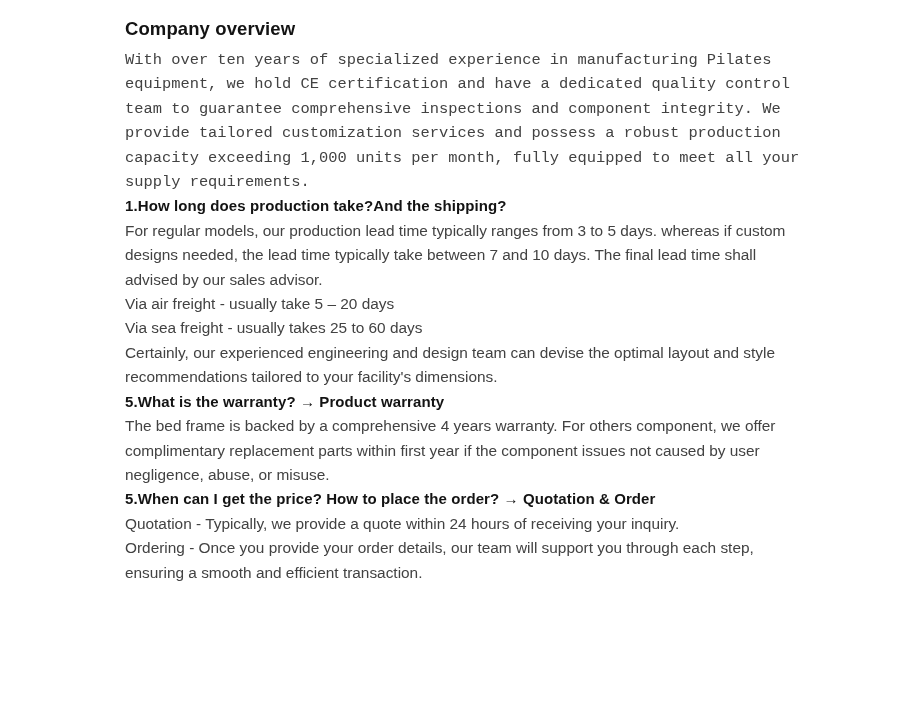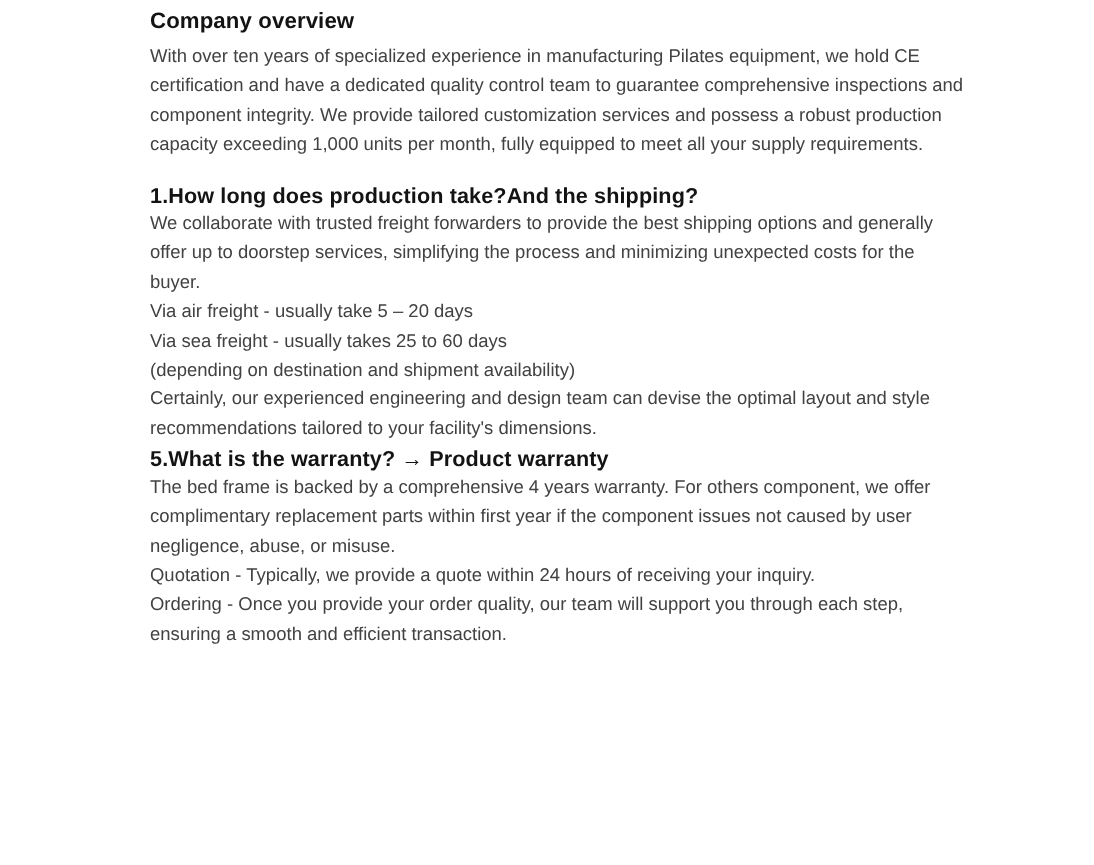--- a/index.html
+++ b/index.html
@@ -9,77 +9,77 @@
   body {
     width: 912px;
     height: 721px;
     background: #ffffff;
     font-family: "Liberation Sans", sans-serif;
     overflow: hidden;
   }
   .doc {
     box-sizing: border-box;
     width: 912px;
-    padding: 4px 106px 0 125px;
+    padding: 16px 106px 0 125px;
   }
   .page-title {
     font-size: 18.5px;
     font-weight: 700;
     color: #131313;
     line-height: 26px;
     margin: 0 0 6px 0;
     letter-spacing: 0.1px;
   }
   .para {
     font-size: 15.4px;
     line-height: 24.4px;
     color: #424242;
     margin: 0;
     max-width: 678px;
   }
   .intro {
-    margin-bottom: 17px;
+    font-family: Liberation Mono, monospace;
   }
   .question {
-    font-size: 18px;
+    font-size: 15px;
     line-height: 24.4px;
     font-weight: 700;
     color: #131313;
     margin: 0;
     max-width: 678px;
     letter-spacing: 0.1px;
   }
 </style>
 </head>
 <body>
 
 <main class="doc">
 
   <h2 class="page-title">Company overview</h2>
 
   <p class="para intro">With over ten years of specialized experience in manufacturing Pilates equipment, we hold CE certification and have a dedicated quality control team to guarantee comprehensive inspections and component integrity. We provide tailored customization services and possess a robust production capacity exceeding 1,000 units per month, fully equipped to meet all your supply requirements.</p>
 
   <section>
     <h3 class="question">1.How long does production take?And the shipping?</h3>
+    <p class="para">For regular models, our production lead time typically ranges from 3 to 5 days. whereas if custom designs needed, the lead time typically take between 7 and 10 days. The final lead time shall advised by our sales advisor.</p>
   </section>
 
   <section>
-    <p class="para">We collaborate with trusted freight forwarders to provide the best shipping options and generally offer up to doorstep services, simplifying the process and minimizing unexpected costs for the buyer.</p>
     <p class="para">Via air freight - usually take 5 – 20 days</p>
     <p class="para">Via sea freight - usually takes 25 to 60 days</p>
-    <p class="para">(depending on destination and shipment availability)</p>
   </section>
 
   <section>
     <p class="para">Certainly, our experienced engineering and design team can devise the optimal layout and style recommendations tailored to your facility's dimensions.</p>
   </section>
 
   <section>
     <h3 class="question">5.What is the warranty? → Product warranty</h3>
     <p class="para">The bed frame is backed by a comprehensive 4 years warranty. For others component, we offer complimentary replacement parts within first year if the component issues not caused by user negligence, abuse, or misuse.</p>
   </section>
 
   <section>
+    <h3 class="question">5.When can I get the price? How to place the order? → Quotation &amp; Order</h3>
     <p class="para">Quotation - Typically, we provide a quote within 24 hours of receiving your inquiry.</p>
-    <p class="para">Ordering - Once you provide your order quality, our team will support you through each step, ensuring a smooth and efficient transaction.</p>
+    <p class="para">Ordering - Once you provide your order details, our team will support you through each step, ensuring a smooth and efficient transaction.</p>
   </section>
 
 </main>
 
 </body></html>

